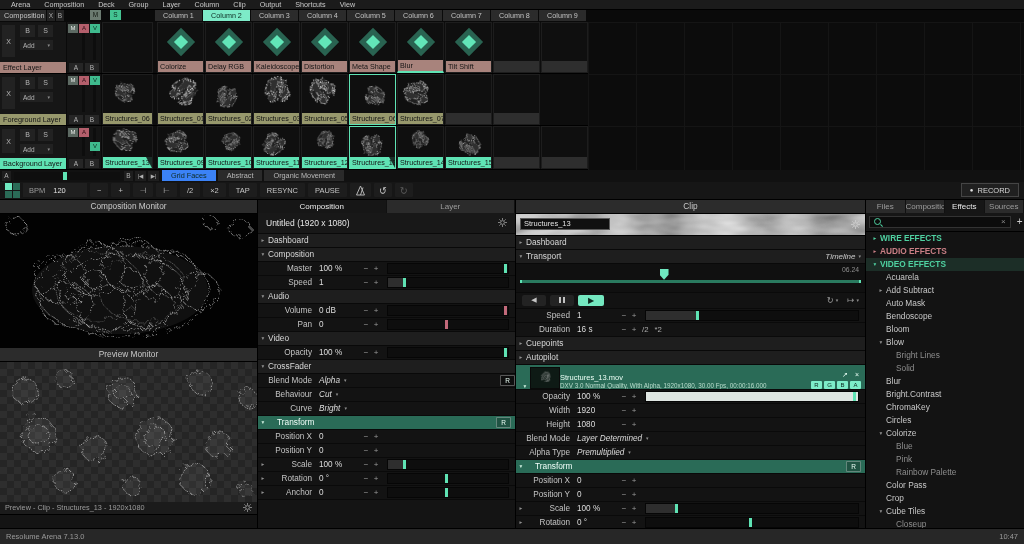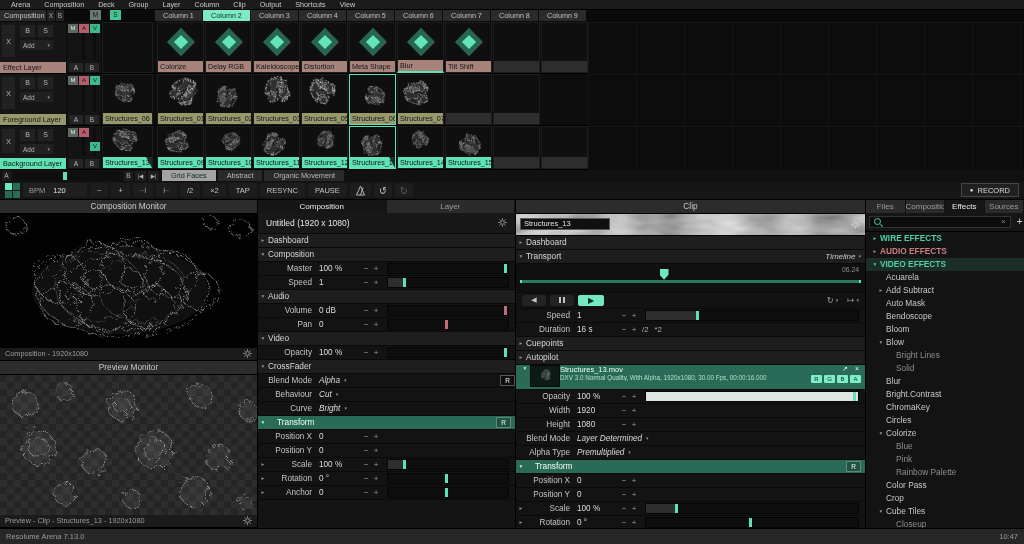--- a/index.html
+++ b/index.html
@@ -58,21 +58,21 @@
   .diamond::after{content:'';position:absolute;inset:5px;transform:rotate(45deg);background:#62e6b8;}
   #bottomrow{height:12px;position:relative;background:#111;}
   .xab{position:absolute;top:1px;width:9px;height:10px;background:#1e1e1e;color:#b0b0b0;font-size:6.5px;line-height:10px;text-align:center;}
   #xa{left:2px;} #xb{left:124px;}
   #xftrack{position:absolute;left:14px;top:2px;width:106px;height:8px;background:#0e0e0e;}
   #xfmark{position:absolute;top:0;bottom:0;width:4px;background:#5fe3b4;}
   .jumpbtn{position:absolute;top:1px;width:11px;height:10px;background:#1e1e1e;color:#b0b0b0;font-size:5.5px;line-height:10px;text-align:center;white-space:nowrap;overflow:hidden;}
   #jb{left:135px;} #jf{left:148px;}
   #decktabs{position:absolute;left:162px;top:0;display:flex;gap:2px;}
   .decktab{height:11px;background:#2a2a2a;color:#b8b8b8;font-size:7.3px;line-height:11px;padding:0 9px;white-space:nowrap;}
-  .decktab.act{background:#a3a3a3;color:#0d2b22;}
+  .decktab.act{background:#3b82f6;color:#0d2b22;}
 
   
   #toolbar{height:22px;background:#161616;border-bottom:1px solid #000;display:flex;align-items:center;padding:0 5px;gap:3px;box-sizing:border-box;}
   #beaticon{width:15px;height:15px;display:grid;grid-template-columns:7px 7px;grid-template-rows:7px 7px;gap:1px;}
   #beaticon i{display:block;background:#2a6b57;}
   #beaticon i.on{background:#6fe8c0;}
   #bpmfield{width:64px;height:14px;background:#1f1f1f;display:flex;align-items:center;gap:8px;padding:0 6px;box-sizing:border-box;}
   .bpml{font-size:7.5px;color:#9a9a9a;} .bpmv{font-size:7.5px;color:#e0e0e0;}
   .tbtn{height:14px;min-width:16px;padding:0 7px;background:#1d1d1d;color:#c5c5c5;font-size:7.5px;display:flex;align-items:center;justify-content:center;border-radius:1px;box-sizing:border-box;}
   .tbtn.iconb{font-size:9.5px;padding:0 5px;}
@@ -125,21 +125,21 @@
   .tlrow{height:28px;position:relative;background:#101010;border-bottom:1px solid #0a0a0a;flex:none;}
   .tltime{position:absolute;top:2px;right:6px;font-size:6.8px;color:#8f8f8f;}
   .tltrack{position:absolute;left:4px;right:4px;top:16px;height:3px;background:#2a7a5f;border-left:2px solid #5fe3b4;border-right:2px solid #5fe3b4;}
   .tlhead{position:absolute;top:-11px;width:9px;height:11px;background:#6fe8c0;clip-path:polygon(0 0,100% 0,100% 55%,50% 100%,0 55%);}
   .tbrow{height:15px;display:flex;align-items:center;padding:0 6px;gap:4px;background:#121212;border-bottom:1px solid #0a0a0a;flex:none;}
   .trbtn{width:24px;height:11px;background:#232323;border-radius:2px;display:flex;align-items:center;justify-content:center;color:#c5c5c5;font-size:7px;gap:2px;}
   .trbtn.play{background:#74e8c0;color:#0c2a20;width:26px;font-size:8px;}
   .pbar{width:2px;height:6px;background:#c0c0c0;display:block;}
   .tbright{margin-left:auto;display:flex;gap:9px;}
   .miniic{display:flex;align-items:center;gap:2px;color:#9a9a9a;font-size:8.5px;}
-  .srcrow{height:24px;background:#2a6b57;display:flex;align-items:flex-start;padding:0 4px;gap:0;border-bottom:1px solid #0a0a0a;flex:none;}
+  .srcrow{height:24px;background:#2a6b57;display:flex;align-items:flex-end;padding:0 4px;gap:0;border-bottom:1px solid #0a0a0a;flex:none;}
   .srcrow .twist{color:#cdeede;}
   .srcthumb{width:28px;height:20px;background:#0e1a15;border:1px solid #0a0a0a;display:flex;align-items:center;justify-content:center;overflow:hidden;flex:none;}
   .srcinfo{flex:1;min-width:0;}
   .srcname{font-size:7.5px;color:#ecfff6;white-space:nowrap;overflow:hidden;}
   .srcmeta{font-size:6.3px;color:#b9ddcd;white-space:nowrap;overflow:hidden;}
   .srcright{display:flex;flex-direction:column;align-items:flex-end;gap:2px;flex:none;}
   .srcicons{display:flex;gap:7px;font-size:7px;color:#eafff6;padding-right:2px;}
   .chips{display:flex;}
   .chip{width:11px;height:8px;background:#7deec9;color:#0c2a20;font-size:6px;line-height:8px;text-align:center;border-radius:1px;margin-left:2px;}
   
@@ -537,38 +537,20 @@
             <ellipse cx="13" cy="9" rx="10" ry="8"></ellipse>
               <ellipse cx="238" cy="12" rx="11" ry="9"></ellipse>
               <ellipse cx="208" cy="6" rx="7" ry="6"></ellipse>
           </g>
           <g filter="url(#wiref)" fill="none" stroke="#ffffff" stroke-width="0.5" stroke-dasharray="1 1" opacity="0.8">
             <ellipse cx="96" cy="70" rx="44" ry="34"></ellipse>
               <ellipse cx="140" cy="72" rx="44" ry="34"></ellipse>
           </g>
         </svg>
       </div>
-      <div class="caption">
-        <span>Composition - 1920x1080</span>
-        <span class="gearwrap">
-            <svg width="9" height="9" viewBox="0 0 10 10">
-              <circle cx="5" cy="5" r="2.1" fill="none" stroke="#9a9a9a"></circle>
-              <g stroke="#9a9a9a" stroke-width="1.1">
-                <line x1="5" y1="0.2" x2="5" y2="2"></line>
-                <line x1="5" y1="8" x2="5" y2="9.8"></line>
-                <line x1="0.2" y1="5" x2="2" y2="5"></line>
-                <line x1="8" y1="5" x2="9.8" y2="5"></line>
-                <line x1="1.6" y1="1.6" x2="2.9" y2="2.9"></line>
-                <line x1="7.1" y1="7.1" x2="8.4" y2="8.4"></line>
-                <line x1="1.6" y1="8.4" x2="2.9" y2="7.1"></line>
-                <line x1="7.1" y1="2.9" x2="8.4" y2="1.6"></line>
-              </g>
-            </svg>
-          </span>
-      </div>
       <div class="phead"><span>Preview Monitor</span></div>
       <div id="prevmon">
         <svg width="258" height="140" viewBox="0 0 258 140">
           <g filter="url(#wiref)" fill="rgba(255,255,255,0.05)" stroke="#e0e0e0" stroke-width="0.7" stroke-dasharray="1.5 1.2">
             <circle cx="22" cy="26" r="13"></circle>
               <circle cx="62" cy="14" r="9"></circle>
               <circle cx="120" cy="28" r="15"></circle>
             <circle cx="198" cy="18" r="11"></circle>
               <circle cx="246" cy="34" r="9"></circle>
               <circle cx="36" cy="70" r="17"></circle>

